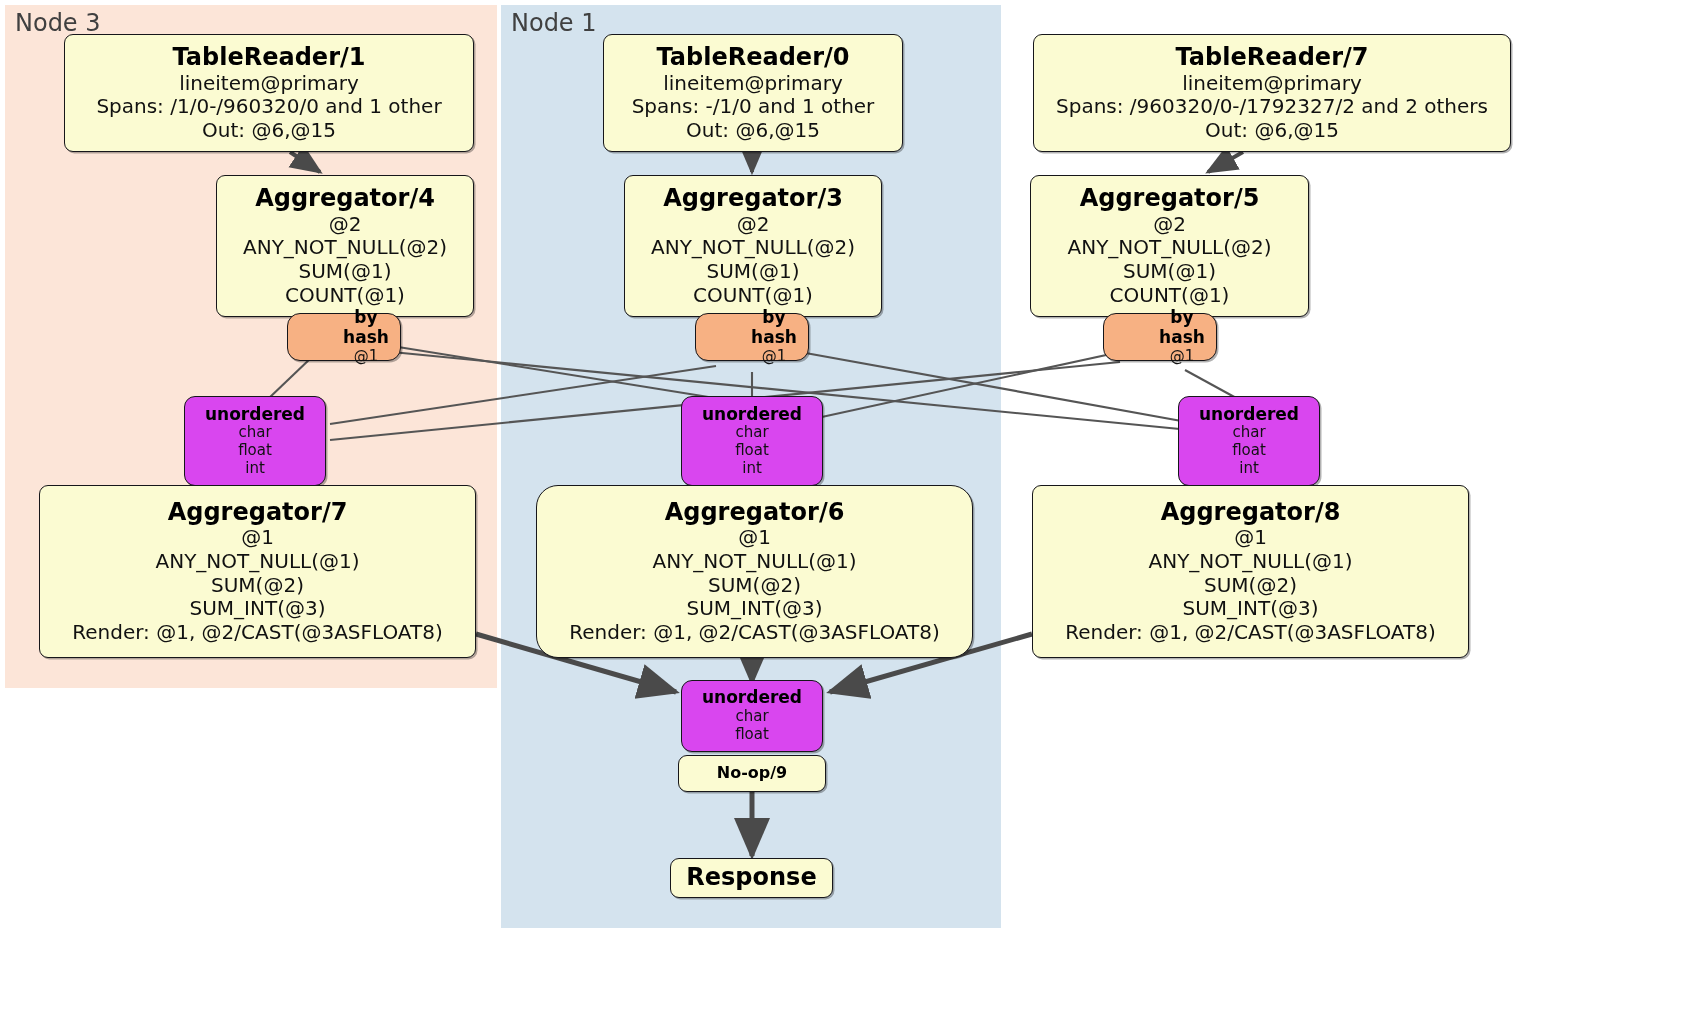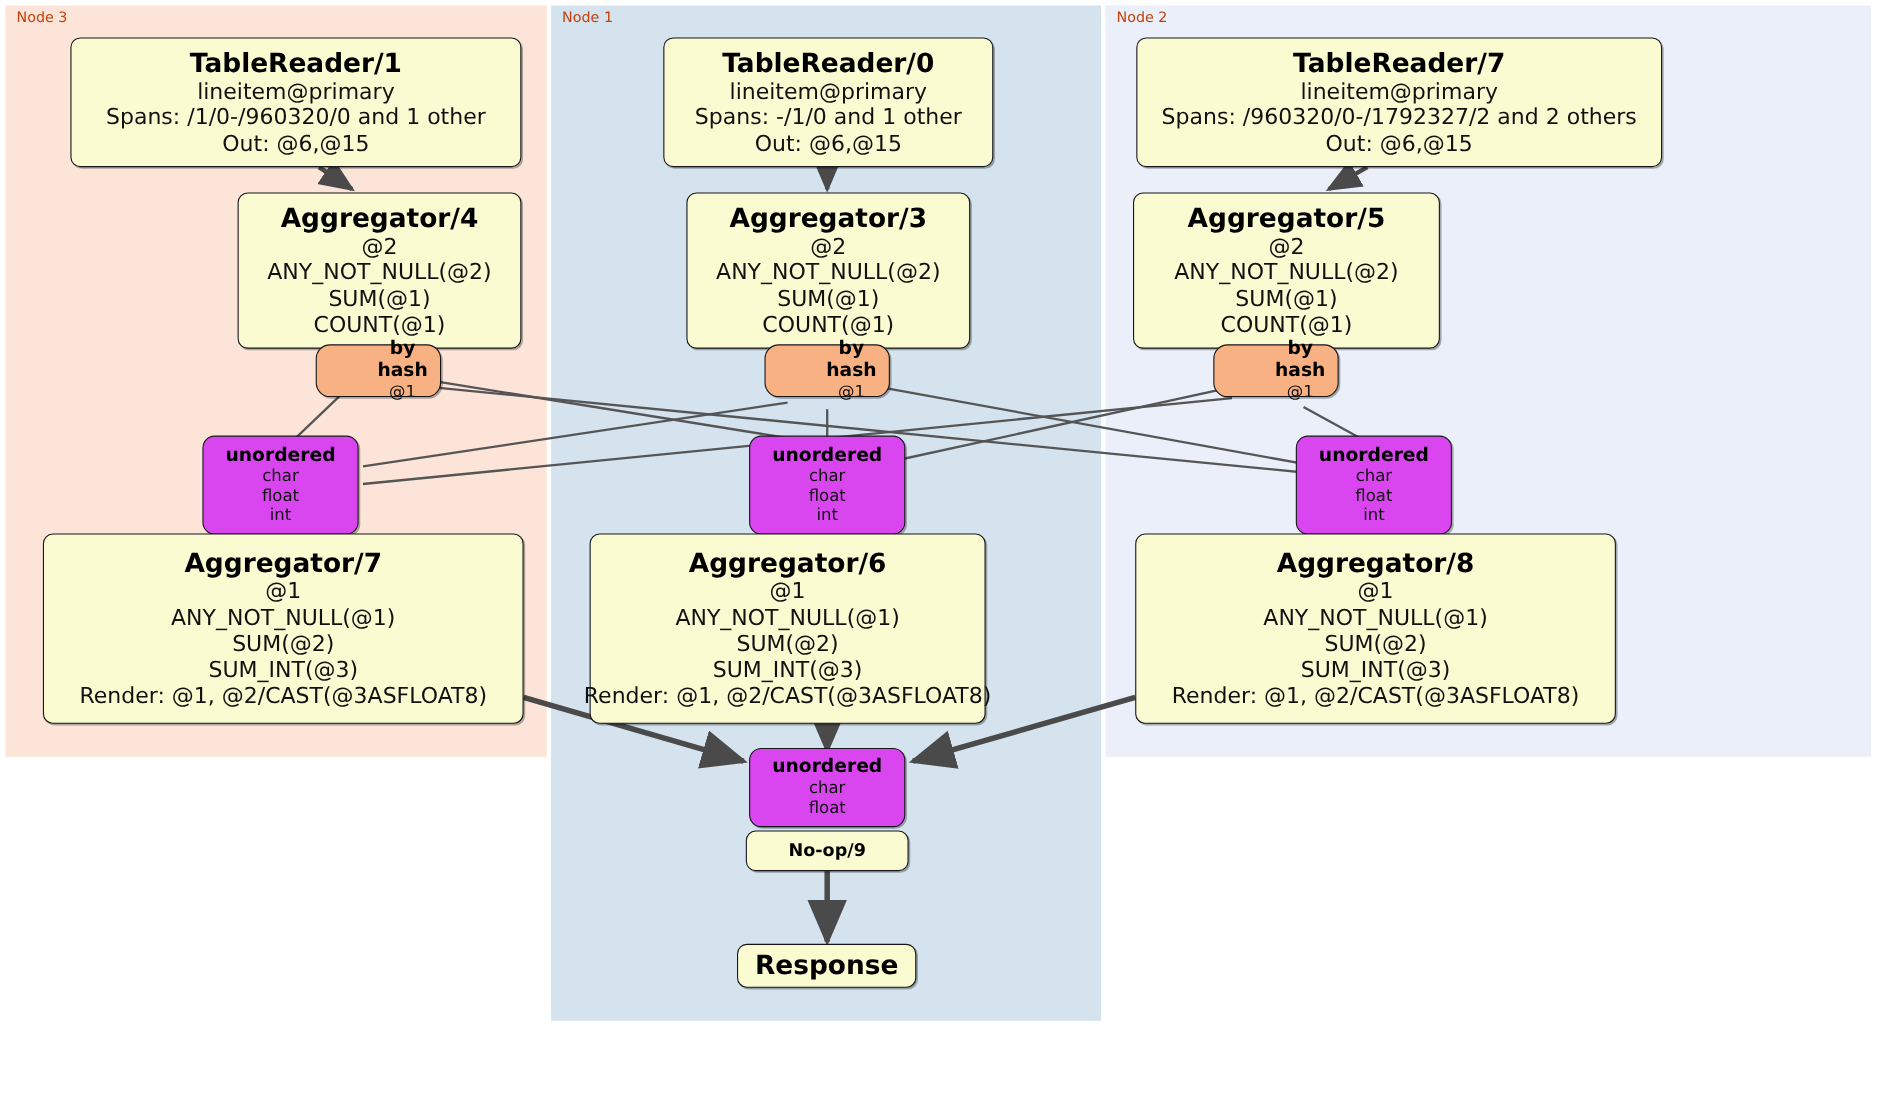--- a/index.html
+++ b/index.html
@@ -3,21 +3,21 @@
 <meta charset="utf-8">
 <style>
   html,body{margin:0;padding:0;background:#ffffff;}
   body{width:1706px;height:1016px;position:relative;
        font-family:"DejaVu Sans","Liberation Sans",sans-serif;overflow:hidden;}
 
   #stage{position:absolute;left:0;top:0;width:1706px;height:1016px;}
 
   
   .panel{position:absolute;box-sizing:border-box;}
-  .panel-label{position:absolute;left:10px;top:4px;font-size:13px;color:#c2410c;
+  .panel-label{position:absolute;left:10px;top:4px;font-size:24px;color:#404040;
                white-space:nowrap;}
 
   
   #edges{position:absolute;left:0;top:0;width:1706px;height:1016px;
          pointer-events:none;}
 
   
   .node{position:absolute;box-sizing:border-box;display:flex;flex-direction:column;
         align-items:center;justify-content:center;text-align:center;
         border:1.6px solid #16161a;border-radius:9px;
@@ -47,23 +47,20 @@
 <div id="stage">
 
   <div class="panel" style="left:5px;top:5px;width:492px;height:683px;background:#fce5d8;">
     <span class="panel-label">Node 3</span>
   </div>
 
   <div class="panel" style="left:501px;top:5px;width:500px;height:923px;background:#d4e3ee;">
     <span class="panel-label">Node 1</span>
   </div>
 
-  <div class="panel" style="left:1005px;top:5px;width:696px;height:683px;background:#eaeffa;">
-    <span class="panel-label">Node 2</span>
-  </div>
 
   <svg id="edges" viewBox="0 0 1706 1016">
     <defs>
       <marker id="ah" markerWidth="9" markerHeight="9" refX="7.2" refY="3.4" orient="auto" markerUnits="strokeWidth">
         <path d="M0,0 L8,3.4 L0,6.8 z" fill="#4a4a4a"></path>
       </marker>
       <marker id="ahs" markerWidth="10" markerHeight="10" refX="7.6" refY="3.6" orient="auto" markerUnits="strokeWidth">
         <path d="M0,0 L8.4,3.6 L0,7.2 z" fill="#4a4a4a"></path>
       </marker>
     </defs>
@@ -156,21 +153,21 @@
     <div class="line">@1</div>
   </div>
 
   <div class="node sync" style="left:681px;top:396px;width:142px;height:90px;">
     <div class="title">unordered</div>
     <div class="line">char</div>
     <div class="line">float</div>
     <div class="line">int</div>
   </div>
 
-  <div class="node proc agg" style="left:536px;top:485px;width:360px;height:173px;">
+  <div class="node proc agg" style="left:536px;top:485px;width:437px;height:173px;border-radius:22px;">
     <div class="title">Aggregator/6</div>
     <div class="line">@1</div>
     <div class="line">ANY_NOT_NULL(@1)</div>
     <div class="line">SUM(@2)</div>
     <div class="line">SUM_INT(@3)</div>
     <div class="line">Render: @1, @2/CAST(@3ASFLOAT8)</div>
   </div>
 
   <div class="node sync" style="left:681px;top:680px;width:142px;height:72px;">
     <div class="title">unordered</div>

